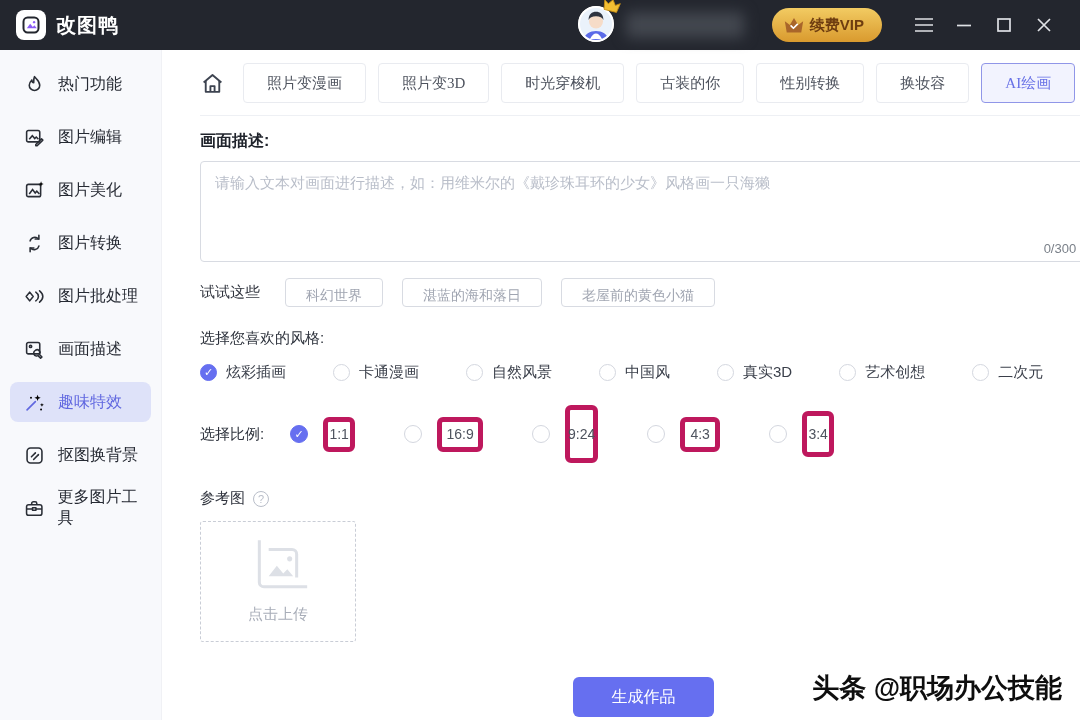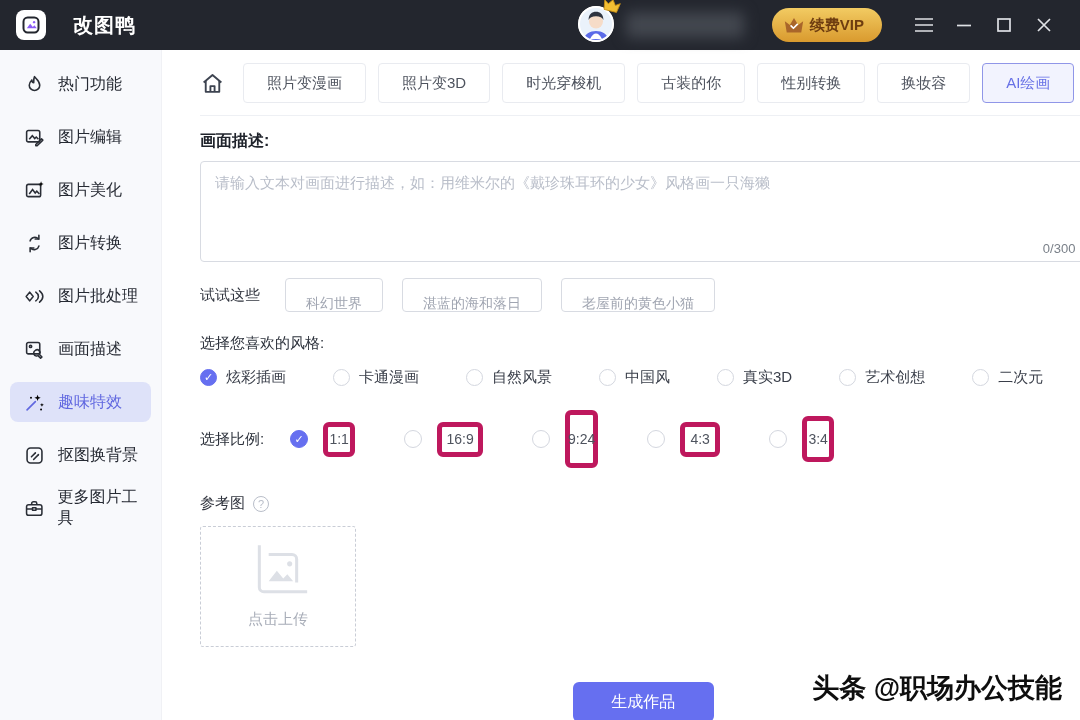--- a/index.html
+++ b/index.html
@@ -2,21 +2,21 @@
 <html><head>
 <meta charset="utf-8">
 <style>
   * { margin:0; padding:0; box-sizing:border-box; }
   html,body { width:1080px; height:720px; overflow:hidden; }
   body { font-family:"Liberation Sans","DejaVu Sans",sans-serif; background:#fff; position:relative; }
 
   
   .titlebar { height:50px; background:#23262E; display:flex; align-items:center; padding:0 16px; }
   .logo-mark { width:30px; height:30px; background:#fff; border-radius:8px; display:flex; align-items:center; justify-content:center; }
-  .app-name { color:#fff; font-size:20px; font-weight:700; margin-left:27px; letter-spacing:1px; }
+  .app-name { color:#fff; font-size:20px; font-weight:700; margin-left:10px; letter-spacing:1px; }
   .tb-right { margin-left:auto; display:flex; align-items:center; }
   .avatar-wrap { position:relative; width:38px; height:38px; }
   .avatar { width:36px; height:36px; border-radius:50%; overflow:hidden; background:#fff; }
   .crown { position:absolute; top:-7px; right:-4px; transform:rotate(14deg); }
   .user-blur { width:118px; height:26px; margin-left:10px; border-radius:4px; background:#43474F; filter:blur(7px); }
   .vip-btn { margin-left:28px; height:34px; padding:0 18px 0 12px; border-radius:17px; border:none; cursor:pointer;
              background:linear-gradient(180deg,#F2CB62 0%,#D99A2E 100%); display:flex; align-items:center; gap:6px; }
   .vip-btn span { color:#6E3D10; font-size:15px; font-weight:700; }
   .win-icons { display:flex; align-items:center; margin-left:22px; }
   .win-btn { width:40px; height:40px; display:flex; align-items:center; justify-content:center; cursor:pointer; }
@@ -30,34 +30,34 @@
   .side-item.selected { background:#DEE2F9;align-items:center; }
   .side-item.selected .slabel { color:#6168E0; }
   .side-item.selected svg { stroke:#6168E0; }
 
   .main { flex:1; position:relative; padding:0 30px 0 38px; }
 
   
   .tabbar { display:flex; align-items:center; padding:13px 0 12px 0; border-bottom:1px solid #EEF0F4; margin:0 -30px 0 0; padding-right:30px; }
   .home-btn { width:28px; height:40px; display:flex; align-items:center; cursor:pointer; margin-right:15px; }
   .tab { height:40px; padding:0 23px; margin-right:12px; border:1px solid #E9EBF0; border-radius:4px; background:#fff;
-         display:flex; align-items:center; font-size:15px; color:#4E535E; cursor:pointer; white-space:nowrap; }
+         display:flex; align-items:center; font-size:15px; color:#4E535E; cursor:pointer; white-space:nowrap;font-family:Liberation Serif, serif; }
   .tab.selected { border-color:#9096E8; color:#6770E6; background:#F2F3FE; }
 
   
   .sec-label { font-size:16px; font-weight:700; color:#20242C; margin-top:15px; }
   .ta-wrap { position:relative; margin-top:9px; height:101px; border:1px solid #D8DBE2; border-radius:4px; background:#fff; }
   .ta-wrap textarea { width:100%; height:100%; border:none; outline:none; resize:none; background:transparent;
                       padding:12px 14px; font-size:15px; color:#333; font-family:inherit; }
   .ta-wrap textarea::placeholder { color:#B9BEC9; }
   .counter { position:absolute; right:10px; bottom:5px; font-size:13px; color:#7A8089; }
 
   .suggest-row { display:flex; align-items:center; margin-top:16px; }
   .suggest-label { font-size:15px; color:#30343E; margin-right:25px; }
-  .suggest-btn { height:29px; padding:16px 20px; margin-right:19px; border:1px solid #D8DBE2; border-radius:4px;
+  .suggest-btn { height:29px; padding:8px 20px; margin-right:19px; border:1px solid #D8DBE2; border-radius:4px;
                  background:#fff; font-size:14px; color:#A0A5B1; cursor:pointer; font-family:inherit; }
 
   .style-label { font-size:15px; color:#2E333D; margin-top:22px; }
   .style-row { display:flex; align-items:center; margin-top:15px; }
   .opt { display:flex; align-items:center; cursor:pointer; margin-right:47px; }
   .opt:last-child { margin-right:0; }
   .radio { width:17px; height:17px; border-radius:50%; border:1px solid #D4D7DF; background:#fff; position:relative; flex-shrink:0; }
   .radio.checked { background:#666FF0; border-color:#666FF0; }
   .radio.checked::after { content:"✓"; position:absolute; left:0; top:0; width:100%; height:100%;
                           display:flex; align-items:center; justify-content:center; color:#fff; font-size:11px; font-weight:700; }

